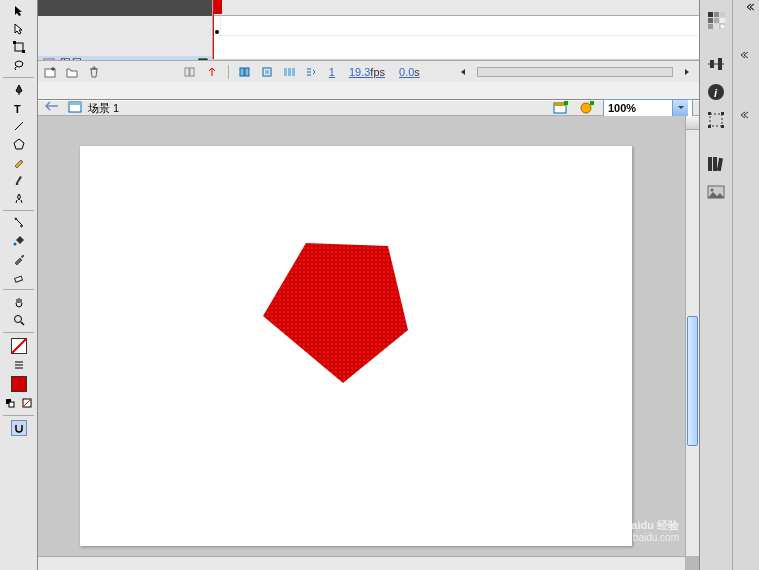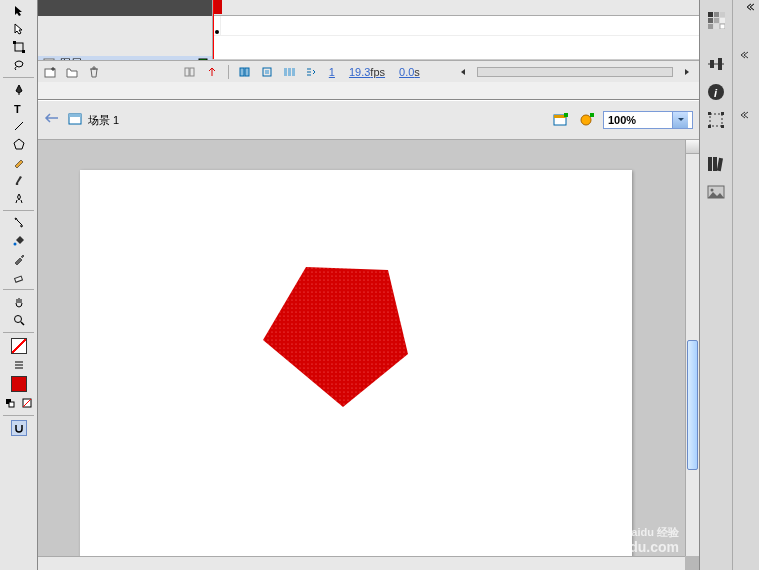--- a/index.html
+++ b/index.html
@@ -35,21 +35,21 @@
 
 .timeline-footer { height: 22px; display: flex; align-items: center; background: #e8e8e8; border-top: 1px solid #aaa; padding: 0 4px; gap: 6px; }
 .tl-footer-btn { width: 16px; height: 16px; cursor: pointer; display: flex; align-items: center; justify-content: center; }
 .tl-footer-sep { width: 1px; height: 14px; background: #aaa; margin: 0 2px; }
 .tl-footer-text { color: #3366cc; padding: 0 4px; text-decoration: underline; }
 
 .tabs-bar { height: 20px; background: #b8b8b8; display: flex; align-items: flex-end; padding-left: 2px; }
 .doc-tab { height: 18px; background: #e8e8e8; border: 1px solid #888; border-bottom: none; padding: 2px 8px 0; display: flex; align-items: center; gap: 6px; }
 .tab-close { cursor: pointer; color: #666; }
 
-.edit-bar { height: 40px; background: #e8e8e8; border-top: 1px solid #fff; border-bottom: 1px solid #aaa; display: flex; align-items: center; padding: 0 6px; gap: 6px; }
+.edit-bar { height: 16px; background: #e8e8e8; border-top: 1px solid #fff; border-bottom: 1px solid #aaa; display: flex; align-items: center; padding: 0 6px; gap: 6px; }
 .edit-back { width: 18px; height: 16px; cursor: pointer; color: #6a8bc8; }
 .scene-icon { width: 14px; height: 14px; }
 .edit-spacer { flex: 1; }
 .edit-btn { width: 20px; height: 18px; cursor: pointer; display: flex; align-items: center; justify-content: center; }
 .zoom-select { width: 90px; height: 18px; border: 1px solid #7a9bd8; background: #fff; display: flex; align-items: center; padding: 0 4px; font-weight: bold; }
 .zoom-arrow { width: 16px; height: 16px; background: linear-gradient(#c8e0ff, #90b8e8); border-left: 1px solid #7a9bd8; display: flex; align-items: center; justify-content: center; margin-left: auto; }
 
 .stage-container { flex: 1; position: relative; background: #b8b8b8; }
 .stage-scroll { position: absolute; inset: 0; right: 14px; bottom: 14px; overflow: hidden; background: #c8c8c8; }
 .canvas { position: absolute; left: 42px; top: 30px; width: 552px; height: 400px; background: #fff; box-shadow: 1px 1px 3px rgba(0,0,0,0.3); }
@@ -58,22 +58,22 @@
 .v-scroll-up { height: 14px; background: linear-gradient(#f8f8f8,#d0d0d0); border-bottom: 1px solid #aaa; cursor: pointer; }
 .v-scroll-thumb { position: absolute; top: 200px; height: 130px; left: 1px; right: 1px; background: linear-gradient(90deg, #d8ecff, #a8d0ff); border: 1px solid #6a8bc8; border-radius: 2px; }
 .h-scrollbar-bottom { position: absolute; left: 0; right: 14px; bottom: 0; height: 14px; background: #e8e8e8; border-top: 1px solid #aaa; }
 
 .right-panels { width: 60px; background: #d8d8d8; border-left: 1px solid #888; display: flex; }
 .panel-strip-a { width: 34px; border-right: 1px solid #aaa; padding-top: 4px; }
 .panel-strip-b { width: 26px; padding-top: 4px; }
 .panel-icon { width: 24px; height: 24px; margin: 4px auto; display: flex; align-items: center; justify-content: center; cursor: pointer; }
 .panel-expand { position: absolute; right: 2px; cursor: pointer; }
 
-.watermark { position: absolute; right: 20px; bottom: 14px; color: rgba(255,255,255,0.7); font-size: 16px; font-weight: bold; text-align: right; line-height: 1.2; }
-.watermark .sub { font-size: 14px; font-weight: bold; }
+.watermark { position: absolute; right: 20px; bottom: 26px; color: rgba(255,255,255,0.7); font-size: 16px; font-weight: bold; text-align: right; line-height: 1.2; }
+.watermark .sub { font-size: 10px; font-weight: normal; }
 
 svg { display: block; }
 </style>
 </head>
 <body>
 
 <div class="main-layout">
 
   <div class="tools-panel">
     <div class="tool-btn">

